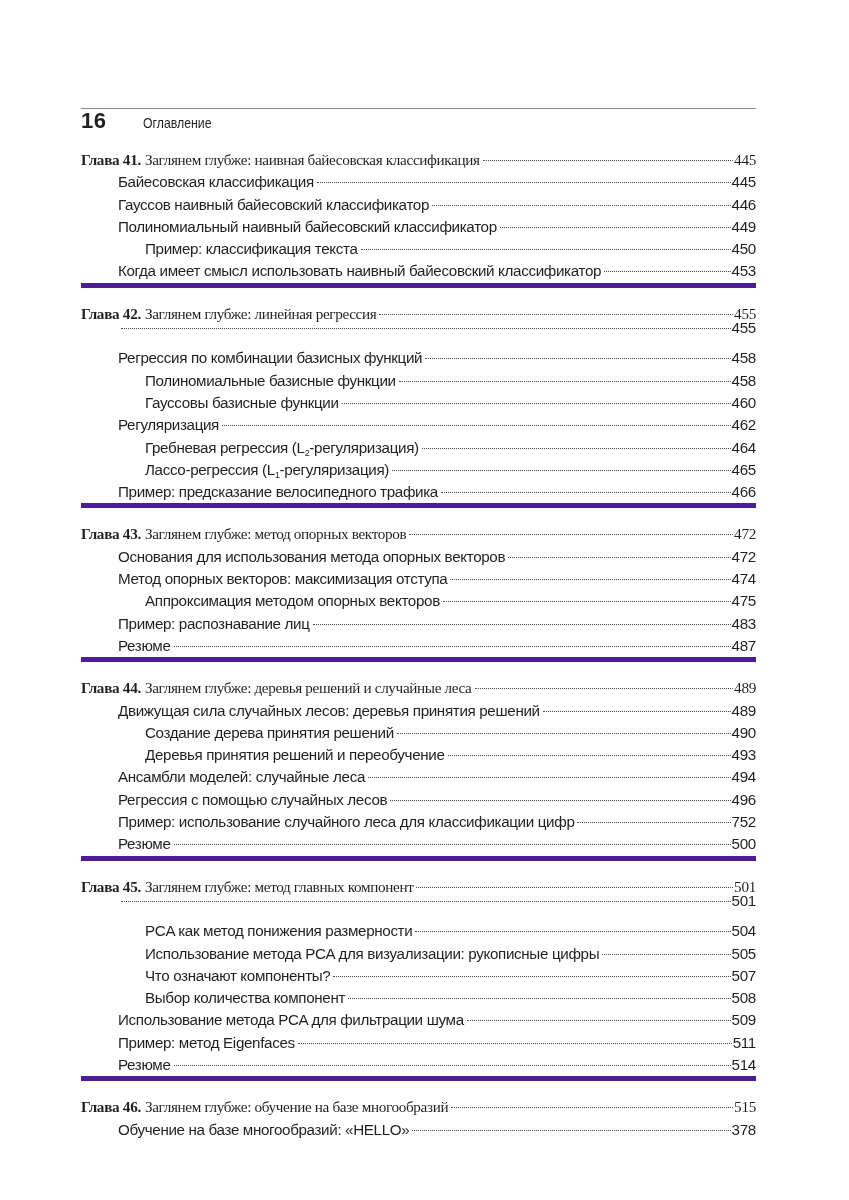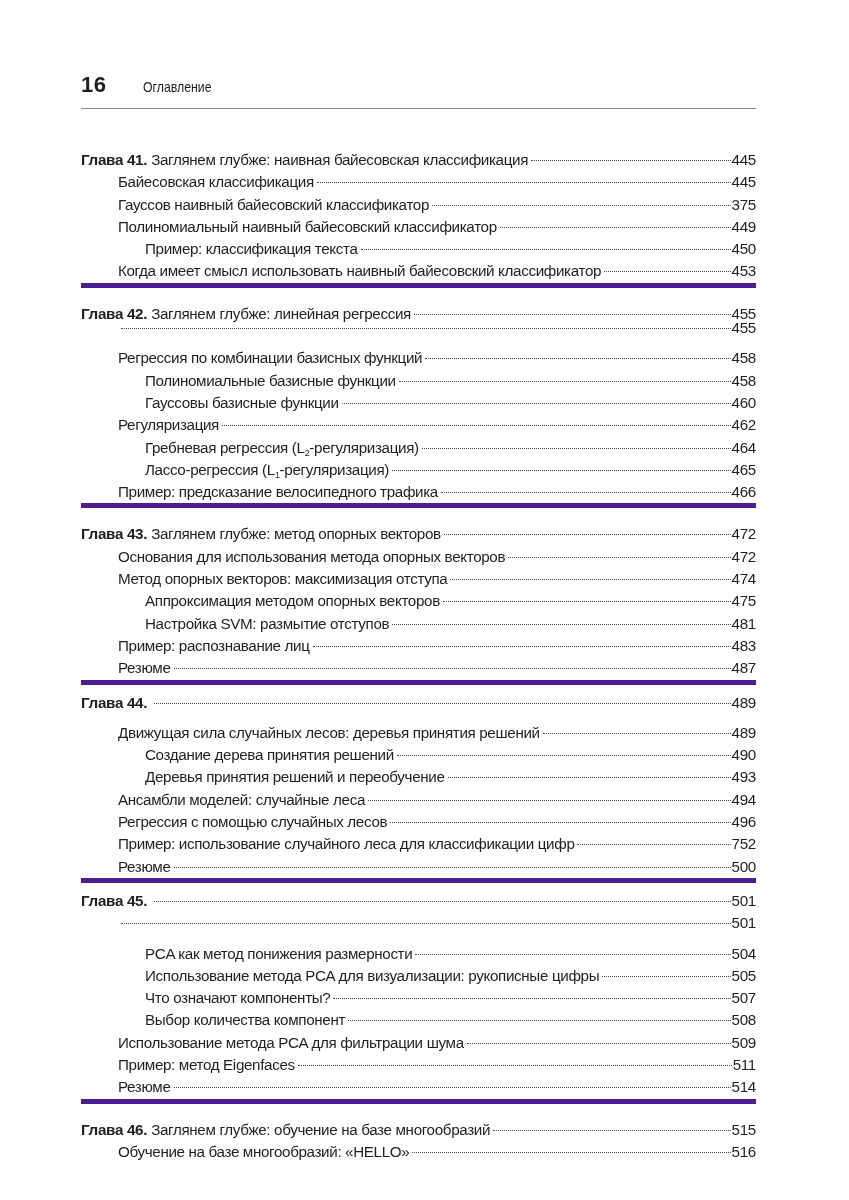--- a/index.html
+++ b/index.html
@@ -25,20 +25,21 @@
       display: flex;
       align-items: baseline;
       height: 36px;
       border-bottom: 1.5px solid #8c8c8c;
     }
     .page-number {
       font-weight: bold;
       font-size: 22px;
       letter-spacing: 0.5px;
       width: 62px;
+      margin-top: 36px;
     }
     .section-name {
       font-family: "Liberation Sans Narrow", "Liberation Sans", sans-serif;
       font-size: 15px;
       transform: scaleX(0.82);
       transform-origin: left center;
     }
     .toc {
       margin-top: 32px;
     }
@@ -52,21 +53,21 @@
       padding-top: 0;
     }
     .entry {
       display: flex;
       align-items: baseline;
       height: 22.3px;
       font-size: 15.2px;
       line-height: 22.3px;
       white-space: nowrap;
     }
-    .entry.level-0 { padding-left: 0; }
+    .entry.level-0 { padding-left: 0; font-family: Liberation Serif, serif; }
     .entry.level-1 { padding-left: 37px; }
     .entry.level-2 { padding-left: 64px; }
     .entry .title {
       letter-spacing: -0.35px;
       margin-top: 8px;
     }
     .entry .ch-label {
       font-weight: bold;
       margin-right: 4px;
       letter-spacing: -0.3px;
@@ -104,21 +105,21 @@
           <span class="pg">445</span>
         </div>
         <div class="entry level-1">
           <span class="title">Байесовская классификация</span>
           <span class="leader"></span>
           <span class="pg">445</span>
         </div>
         <div class="entry level-1">
           <span class="title">Гауссов наивный байесовский классификатор</span>
           <span class="leader"></span>
-          <span class="pg">375</span>
+          <span class="pg">446</span>
         </div>
         <div class="entry level-1">
           <span class="title">Полиномиальный наивный байесовский классификатор</span>
           <span class="leader"></span>
           <span class="pg">449</span>
         </div>
         <div class="entry level-2">
           <span class="title">Пример: классификация текста</span>
           <span class="leader"></span>
           <span class="pg">450</span>
@@ -191,39 +192,35 @@
         <div class="entry level-1">
           <span class="title">Метод опорных векторов: максимизация отступа</span>
           <span class="leader"></span>
           <span class="pg">474</span>
         </div>
         <div class="entry level-2">
           <span class="title">Аппроксимация методом опорных векторов</span>
           <span class="leader"></span>
           <span class="pg">475</span>
         </div>
-        <div class="entry level-2">
-          <span class="title">Настройка SVM: размытие отступов</span>
-          <span class="leader"></span>
-          <span class="pg">481</span>
-        </div>
         <div class="entry level-1">
           <span class="title">Пример: распознавание лиц</span>
           <span class="leader"></span>
           <span class="pg">483</span>
         </div>
         <div class="entry level-1">
           <span class="title">Резюме</span>
           <span class="leader"></span>
           <span class="pg">487</span>
         </div>
       </div>
       <div class="chapter">
         <div class="entry level-0">
           <span class="ch-label">Глава 44.</span>
+          <span class="title">Заглянем глубже: деревья решений и случайные леса</span>
           <span class="leader"></span>
           <span class="pg">489</span>
         </div>
         <div class="entry level-1">
           <span class="title">Движущая сила случайных лесов: деревья принятия решений</span>
           <span class="leader"></span>
           <span class="pg">489</span>
         </div>
         <div class="entry level-2">
           <span class="title">Создание дерева принятия решений</span>
@@ -252,20 +249,21 @@
         </div>
         <div class="entry level-1">
           <span class="title">Резюме</span>
           <span class="leader"></span>
           <span class="pg">500</span>
         </div>
       </div>
       <div class="chapter">
         <div class="entry level-0">
           <span class="ch-label">Глава 45.</span>
+          <span class="title">Заглянем глубже: метод главных компонент</span>
           <span class="leader"></span>
           <span class="pg">501</span>
         </div>
         <div class="entry level-1">
           <span class="leader"></span>
           <span class="pg">501</span>
         </div>
         <div class="entry level-2">
           <span class="title">PCA как метод понижения размерности</span>
           <span class="leader"></span>
@@ -305,17 +303,17 @@
       <div class="chapter">
         <div class="entry level-0">
           <span class="ch-label">Глава 46.</span>
           <span class="title">Заглянем глубже: обучение на базе многообразий</span>
           <span class="leader"></span>
           <span class="pg">515</span>
         </div>
         <div class="entry level-1">
           <span class="title">Обучение на базе многообразий: «HELLO»</span>
           <span class="leader"></span>
-          <span class="pg">516</span>
+          <span class="pg">378</span>
         </div>
       </div>
     </div>
 </div>
 
 </body></html>

